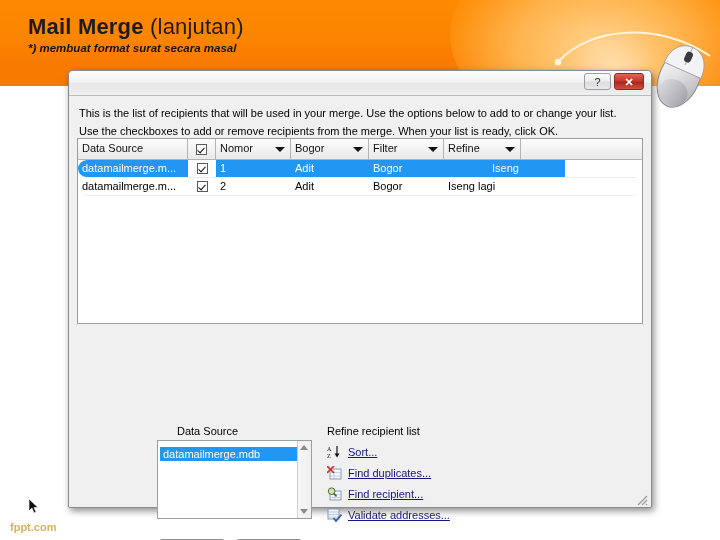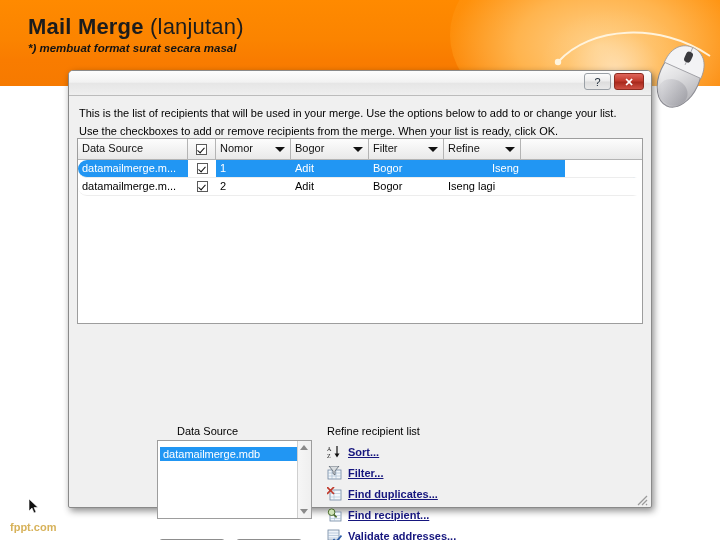--- a/index.html
+++ b/index.html
@@ -162,21 +162,21 @@
     background:linear-gradient(180deg,#fbfbfb 0%,#f1f1f1 48%,#e2e2e2 52%,#efefef 100%);
     border:1px solid #8d8d8d;border-radius:3px;
     font-size:11px;color:#111;text-align:center;line-height:16px;
   }
   #btn-edit{left:90px;top:443px;width:66px;}
   #btn-refresh{left:167px;top:443px;width:66px;}
 
   #refine-list{position:absolute;left:258px;top:345px;width:180px;}
   .rf-row{display:flex;align-items:center;height:21px;}
   .rf-icon{width:15px;height:14px;margin-right:6px;position:relative;flex:none;}
-  .rf-link{font-size:11px;color:#16167e;text-decoration:underline;white-space:nowrap;font-weight:bold;}
+  .rf-link{font-size:11px;color:#16167e;text-decoration:underline;white-space:nowrap;}
   #grip{
     position:absolute;right:3px;bottom:2px;width:13px;height:13px;
   }
 </style>
 </head>
 <body>
 
 <div id="banner">
   <div class="glow"></div>
   <div class="glow2"></div>
@@ -277,33 +277,20 @@
           <span class="rf-icon"><svg viewBox="0 0 15 14" width="15" height="14">
               <text x="0" y="6" font-size="6" fill="#111" font-family="Liberation Serif, serif">A</text>
               <text x="0" y="13" font-size="6" fill="#111" font-family="Liberation Serif, serif">Z</text>
               <line x1="10" y1="1" x2="10" y2="11" stroke="#111" stroke-width="1.2"></line>
               <path d="M7.5 8.5 L10 12.5 L12.5 8.5 Z" fill="#111"></path>
             </svg></span>
           <span class="rf-link">Sort...</span>
         </div>
         <div class="rf-row">
           <span class="rf-icon"><svg viewBox="0 0 15 14" width="15" height="14">
-              <rect x="1" y="4" width="13" height="9" fill="#f2f7fb" stroke="#6f86a0" stroke-width="0.8"></rect>
-              <g stroke="#9fb6cc" stroke-width="0.6">
-                <line x1="1" y1="7" x2="14" y2="7"></line>
-                <line x1="1" y1="10" x2="14" y2="10"></line>
-                <line x1="5" y1="4" x2="5" y2="13"></line>
-                <line x1="9" y1="4" x2="9" y2="13"></line>
-              </g>
-              <path d="M2 0 L12 0 L8 5 L8 9 L6 7.5 L6 5 Z" fill="#d9dde0" stroke="#55616c" stroke-width="0.8"></path>
-            </svg></span>
-          <span class="rf-link">Filter...</span>
-        </div>
-        <div class="rf-row">
-          <span class="rf-icon"><svg viewBox="0 0 15 14" width="15" height="14">
               <rect x="3" y="3" width="11" height="10" fill="#f4f8fc" stroke="#6f86a0" stroke-width="0.8"></rect>
               <g stroke="#a9bfd4" stroke-width="0.6">
                 <line x1="3" y1="6.5" x2="14" y2="6.5"></line>
                 <line x1="3" y1="10" x2="14" y2="10"></line>
                 <line x1="7" y1="3" x2="7" y2="13"></line>
               </g>
               <path d="M0 0 L7 7 M7 0 L0 7" stroke="#c0392b" stroke-width="1.7"></path>
             </svg></span>
           <span class="rf-link">Find duplicates...</span>
         </div>

